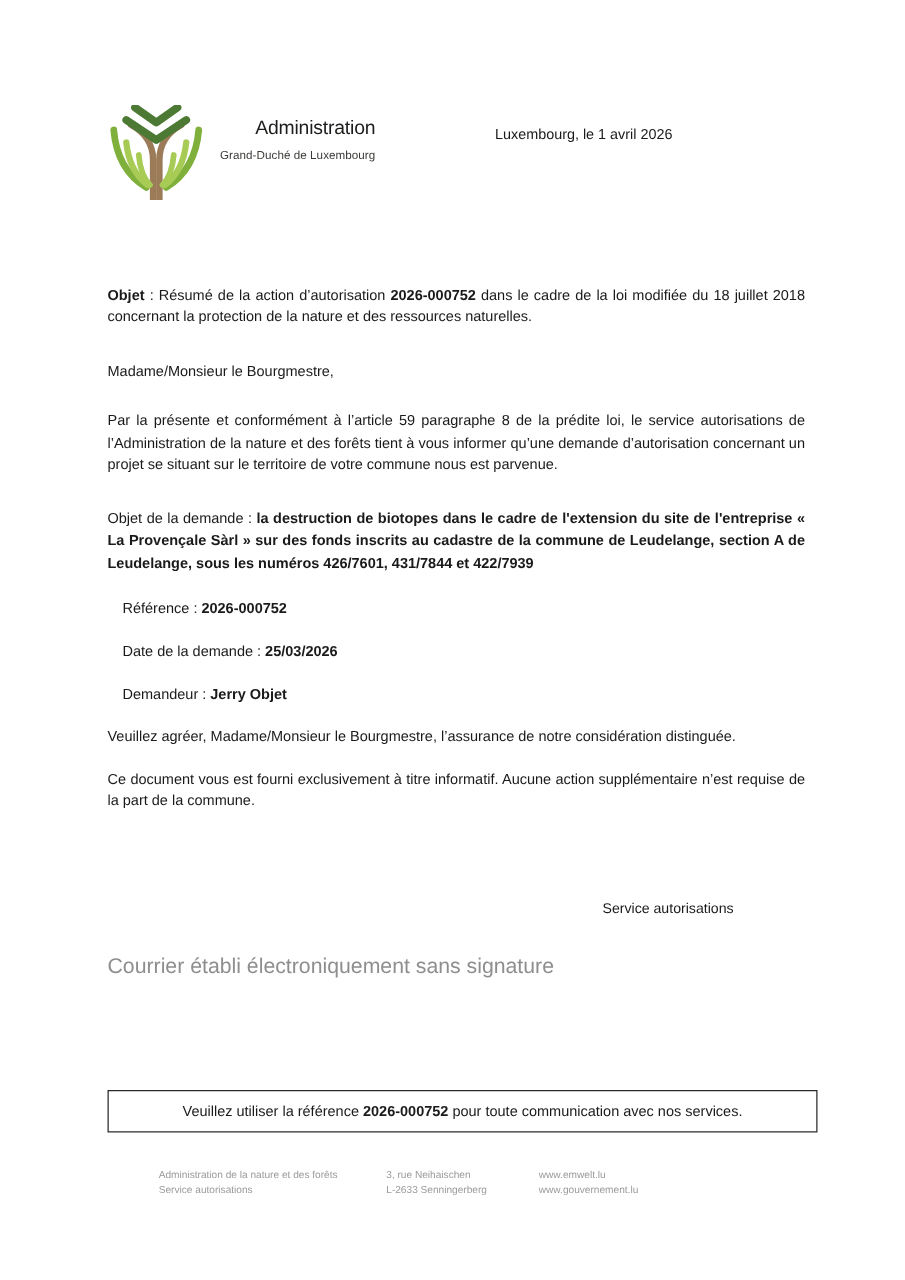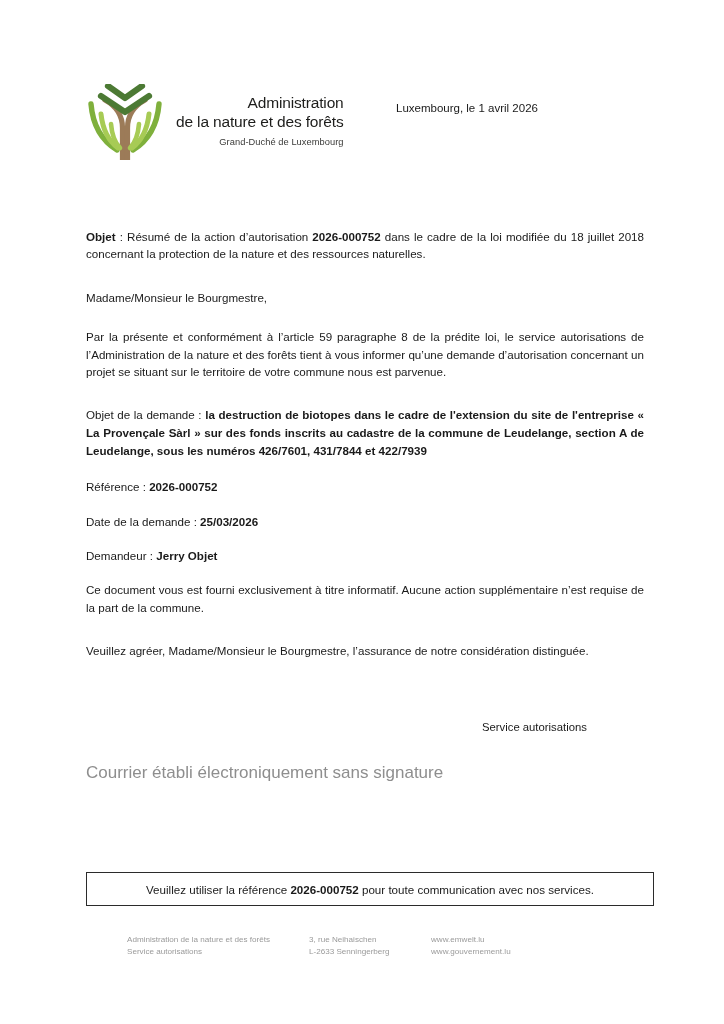--- a/index.html
+++ b/index.html
@@ -94,21 +94,21 @@
     line-height: 17.6px;
     text-align: justify;
     margin: 0 0 19px 0;
   }
   .demande-block .lead { font-weight: normal; }
   .demande-block .strong { font-weight: bold; }
 
   .field-line {
     font-size: 11.6px;
     line-height: 17.4px;
-    margin: 0 0 17px 0;
+    margin: 0 0 17px 12px;
   }
 
   
   .sign-service {
     position: absolute;
     left: 482px;
     top: 721px;
     font-size: 11.3px;
     color: #1a1a1a;
     white-space: nowrap;
@@ -182,21 +182,20 @@
           <path d="M15 30 C17 48 24 58 32 64" stroke="#A7CB55" stroke-width="5" fill="none" stroke-linecap="round"></path>
           <path d="M63 30 C61 48 54 58 46 64" stroke="#A7CB55" stroke-width="5" fill="none" stroke-linecap="round"></path>
 
           <path d="M25 40 C26 52 30 60 34 64" stroke="#A7CB55" stroke-width="4.6" fill="none" stroke-linecap="round"></path>
           <path d="M53 40 C52 52 48 60 44 64" stroke="#A7CB55" stroke-width="4.6" fill="none" stroke-linecap="round"></path>
         </svg>
       </div>
       <div class="logo-text">
         <div class="logo-title">
           <div>Administration</div>
-          <div>de la nature et des forêts</div>
         </div>
         <div class="logo-sub">Grand-Duché de Luxembourg</div>
       </div>
     </div>
 
     <div class="doc-date">Luxembourg, le 1 avril 2026</div>
   </div>
 
   <div class="body-area">
 
@@ -207,23 +206,23 @@
     <p class="para sp-lg">Par la présente et conformément à l’article 59 paragraphe 8 de la prédite loi, le service autorisations de l’Administration de la nature et des forêts tient à vous informer qu’une demande d’autorisation concernant un projet se situant sur le territoire de votre commune nous est parvenue.</p>
 
     <p class="demande-block"><span class="lead">Objet de la demande : </span><span class="strong">la destruction de biotopes dans le cadre de l'extension du site de l'entreprise « La Provençale Sàrl » sur des fonds inscrits au cadastre de la commune de Leudelange, section A de Leudelange, sous les numéros 426/7601, 431/7844 et 422/7939</span></p>
 
     <p class="field-line"><span>Référence : </span><span class="bold">2026-000752</span></p>
 
     <p class="field-line"><span>Date de la demande : </span><span class="bold">25/03/2026</span></p>
 
     <p class="field-line sp-xl"><span>Demandeur : </span><span class="bold">Jerry Objet</span></p>
 
+    <p class="para nojust">Veuillez agréer, Madame/Monsieur le Bourgmestre, l’assurance de notre considération distinguée.</p>
+
     <p class="para sp-lg">Ce document vous est fourni exclusivement à titre informatif. Aucune action supplémentaire n’est requise de la part de la commune.</p>
-
-    <p class="para nojust">Veuillez agréer, Madame/Monsieur le Bourgmestre, l’assurance de notre considération distinguée.</p>
   </div>
 
   <div class="sign-service">Service autorisations</div>
   <div class="sign-note">Courrier établi électroniquement sans signature</div>
 
   <div class="ref-box">
     <div class="ref-box-text"><span>Veuillez utiliser la référence </span><span class="bold">2026-000752</span><span> pour toute communication avec nos services.</span></div>
   </div>
 
   <div class="footer">

